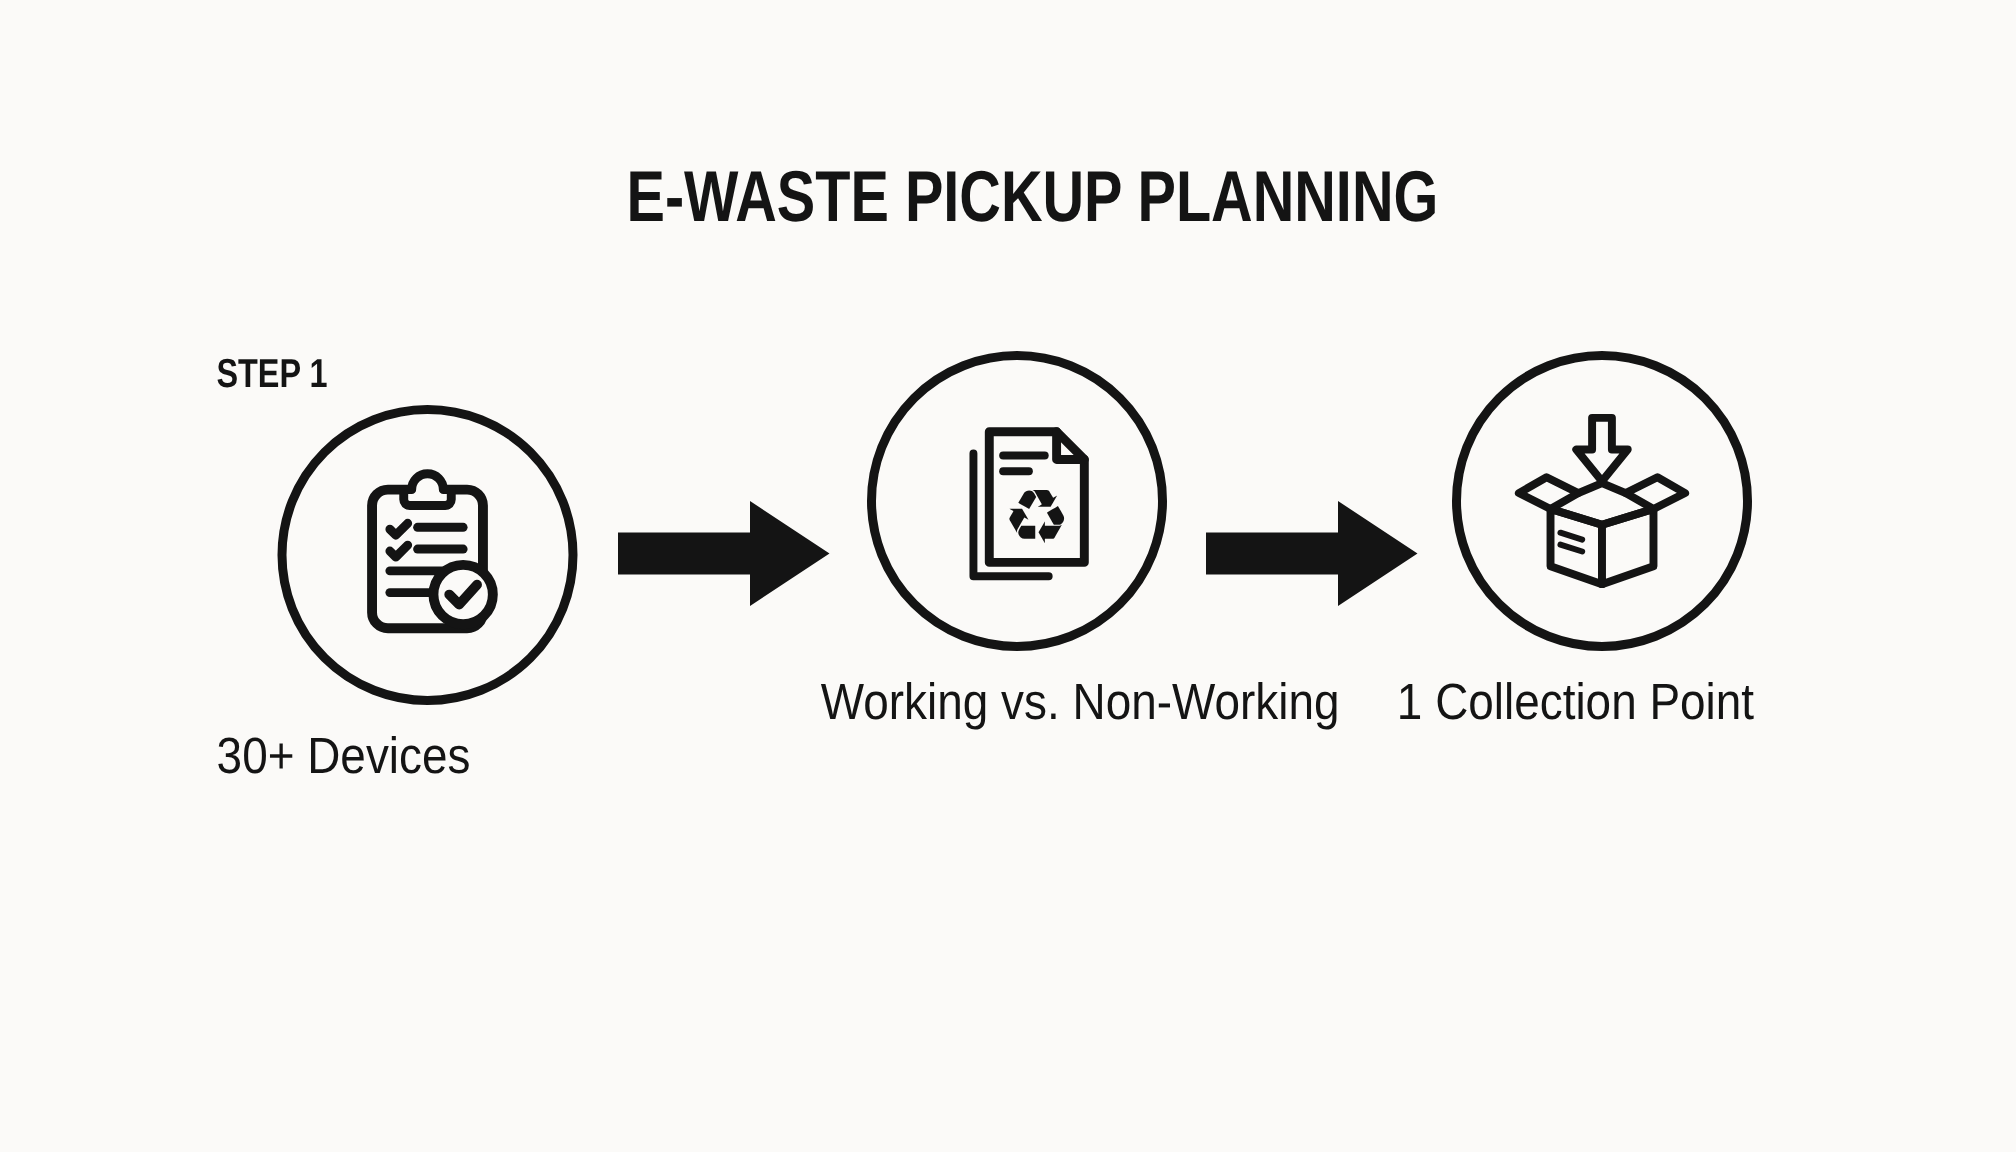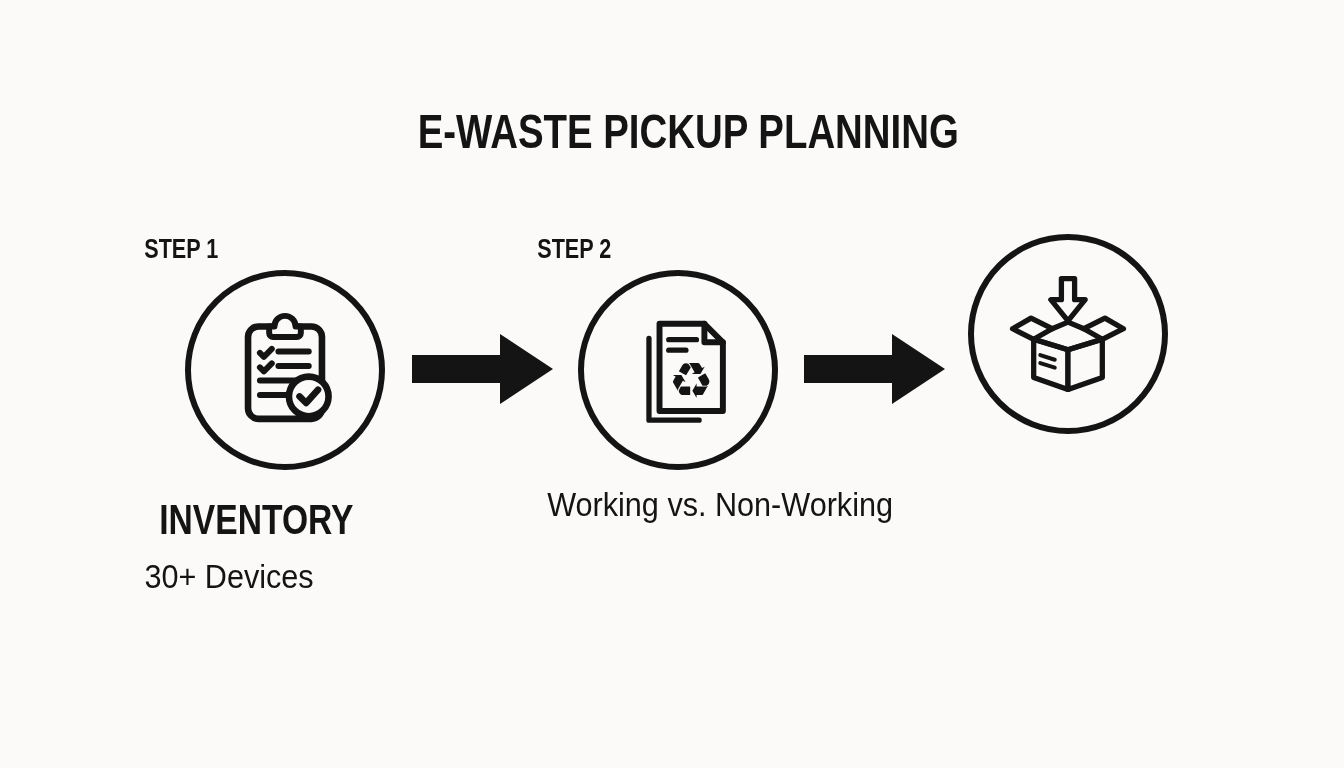--- a/index.html
+++ b/index.html
@@ -105,38 +105,32 @@
         <line class="ink-stroke" stroke-width="4.5" x1="45" y1="36" x2="68" y2="36"></line>
         <line class="ink-stroke" stroke-width="4.5" x1="45" y1="47" x2="68" y2="47"></line>
         <line class="ink-stroke" stroke-width="4.5" x1="31" y1="58" x2="60" y2="58"></line>
         <line class="ink-stroke" stroke-width="4.5" x1="31" y1="69" x2="52" y2="69"></line>
 
         <circle class="ink-stroke paper-fill" cx="68" cy="70" r="15" stroke-width="5"></circle>
         <path class="ink-stroke" stroke-width="5" d="M61,70 l5,5 9,-10"></path>
       </svg>
     </span>
   </div>
-  <div class="step-name">
-    <span class="condensed">INVENTORY</span>
-  </div>
   <div class="step-detail">
     <span class="condensed">30+ Devices</span>
   </div>
 </div>
 
 <div class="connector c1">
   <svg width="142" height="78" viewBox="0 0 142 78">
     <polygon class="ink-fill" points="0,25 88,25 88,4 141,39 88,74 88,53 0,53"></polygon>
   </svg>
 </div>
 
 <div class="step-col s2">
-  <div class="step-label">
-    <span class="condensed">STEP 2</span>
-  </div>
   <div class="circle">
     <span>
       <svg width="132" height="132" viewBox="0 0 100 100">
 
         <path class="ink-stroke" stroke-width="4" d="M28,26 v62 h38"></path>
 
         <path class="ink-stroke paper-fill" stroke-width="4.5" d="M36,15 h34 l14,14 v52 h-48 z"></path>
         <path class="ink-stroke" stroke-width="4.5" d="M70,15 v14 h14"></path>
 
         <line class="ink-stroke" stroke-width="4" x1="43" y1="27" x2="64" y2="27"></line>
@@ -170,13 +164,16 @@
         <polygon class="ink-stroke paper-fill" stroke-width="4" points="24,54 8,46 22,38 38,46"></polygon>
         <polygon class="ink-stroke paper-fill" stroke-width="4" points="76,54 92,46 78,38 62,46"></polygon>
         <path class="ink-stroke" stroke-width="4" d="M38,46 L50,41 L62,46"></path>
         <path class="ink-stroke" stroke-width="4" d="M24,54 L50,62 L76,54"></path>
 
         <line class="ink-stroke" stroke-width="3" x1="29" y1="66" x2="40" y2="69.5"></line>
         <line class="ink-stroke" stroke-width="3" x1="29" y1="72" x2="40" y2="75.5"></line>
       </svg>
     </span>
   </div>
+  <div class="step-detail">
+    <span class="condensed">1 Collection Point</span>
+  </div>
 </div>
 
 </body></html>

